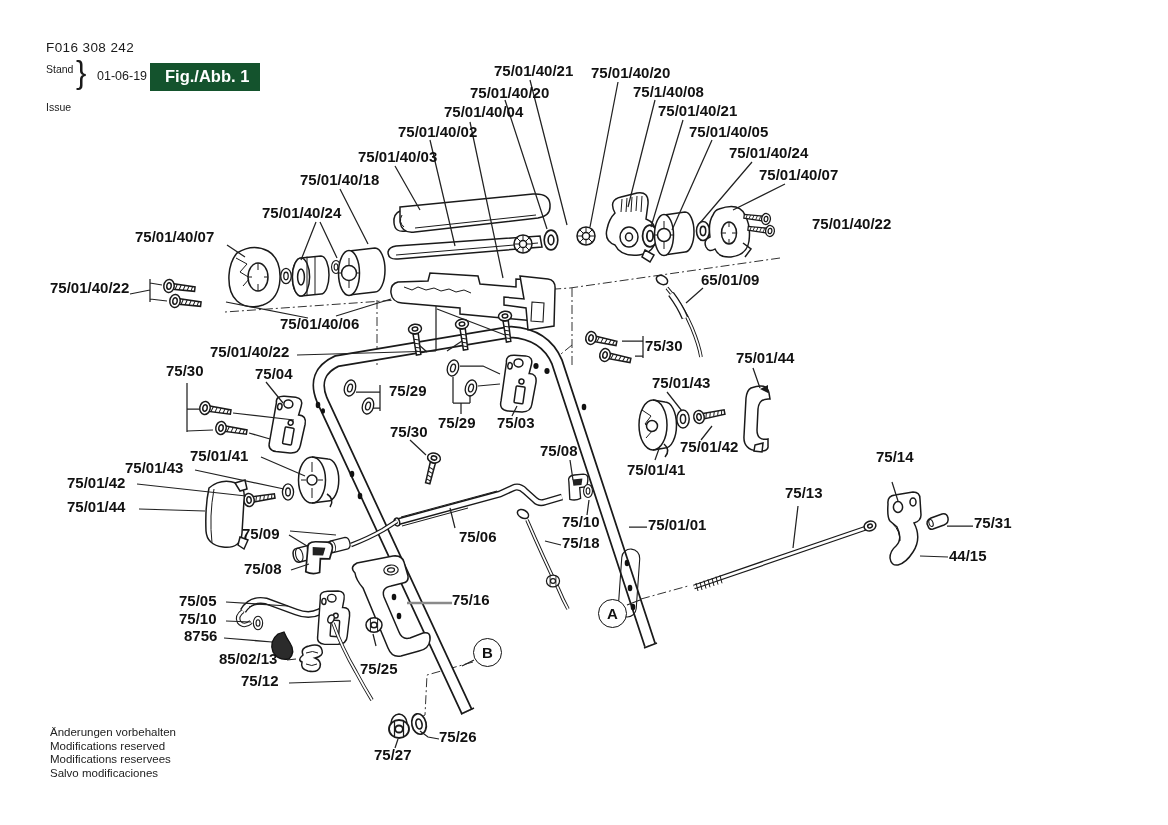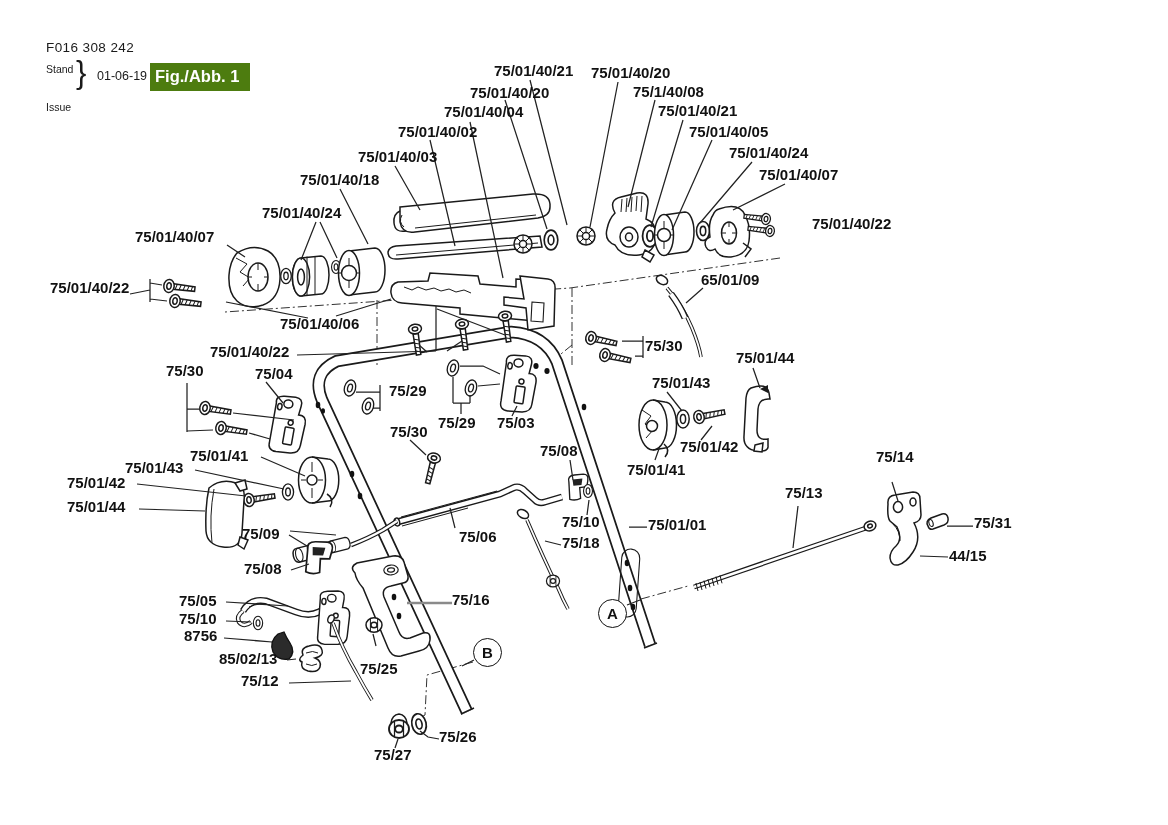--- a/index.html
+++ b/index.html
@@ -5,22 +5,22 @@
 <style>
   html,body{margin:0;padding:0;background:#fff;}
   .page{position:relative;width:1168px;height:825px;background:#fff;overflow:hidden;
         font-family:"Liberation Sans","DejaVu Sans",sans-serif;color:#1a1a1a;}
   .abs{position:absolute;white-space:nowrap;}
   .doc-number{left:46px;top:40px;font-size:13.5px;letter-spacing:.4px;}
   .stand{left:46px;top:63px;font-size:10.5px;}
   .issue{left:46px;top:75px;font-size:10.5px;margin-top:26px;}
   .brace{left:76px;top:57px;font-size:31px;font-weight:400;line-height:1;}
   .issue-date{left:97px;top:69px;font-size:12.5px;}
-  .fig-box{left:150px;top:63px;background:#4d7c0f;color:#fff;font-weight:bold;
-           font-size:16.5px;padding:4px 11px 5px 5px;}
+  .fig-box{left:150px;top:63px;background:#14532d;color:#fff;font-weight:bold;
+           font-size:16.5px;padding:4px 11px 5px 15px;}
   .part-label{position:absolute;font-weight:bold;font-size:15px;white-space:nowrap;color:#111;}
   .marker{position:absolute;width:27px;height:27px;border:1.8px solid #111;border-radius:50%;
           background:#fff;display:flex;align-items:center;justify-content:center;
           font-weight:bold;font-size:15px;color:#111;}
   .footer{left:50px;top:726px;font-size:11.5px;line-height:13.5px;color:#222;}
   svg{position:absolute;left:0;top:0;}
   .ol{fill:#fff;stroke:#1a1a1a;stroke-width:1.5;}
   .ln{fill:none;stroke:#1a1a1a;stroke-width:1.5;}
   .thin{fill:none;stroke:#1a1a1a;stroke-width:1;}
   .lnt{fill:none;stroke:#1a1a1a;stroke-width:1.1;}
@@ -346,14 +346,20 @@
       <div class="part-label" style="left: 241px; top: 672px;">75/12</div>
       <div class="part-label" style="left: 439px; top: 728px;">75/26</div>
       <div class="part-label" style="left: 374px; top: 746px;">75/27</div>
     </div>
 
   <div>
       <div class="marker" style="left: 598px; top: 599px;">A</div>
       <div class="marker" style="left: 473px; top: 638px;">B</div>
     </div>
 
+  <div class="abs footer">
+      <div>Änderungen vorbehalten</div>
+      <div>Modifications reserved</div>
+      <div>Modifications reservees</div>
+      <div>Salvo modificaciones</div>
+    </div>
 
 </div>
 
 </body></html>

